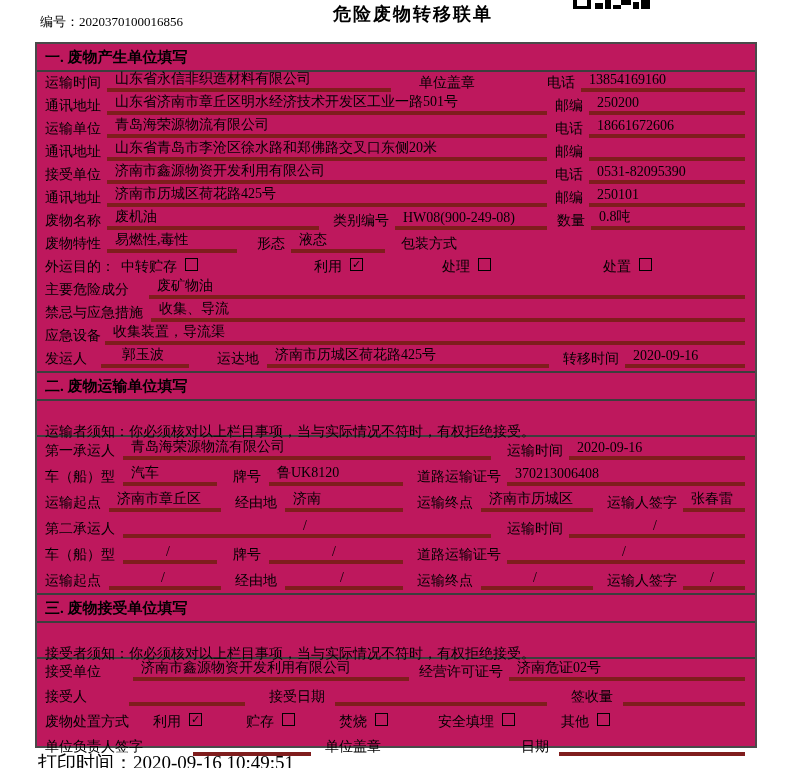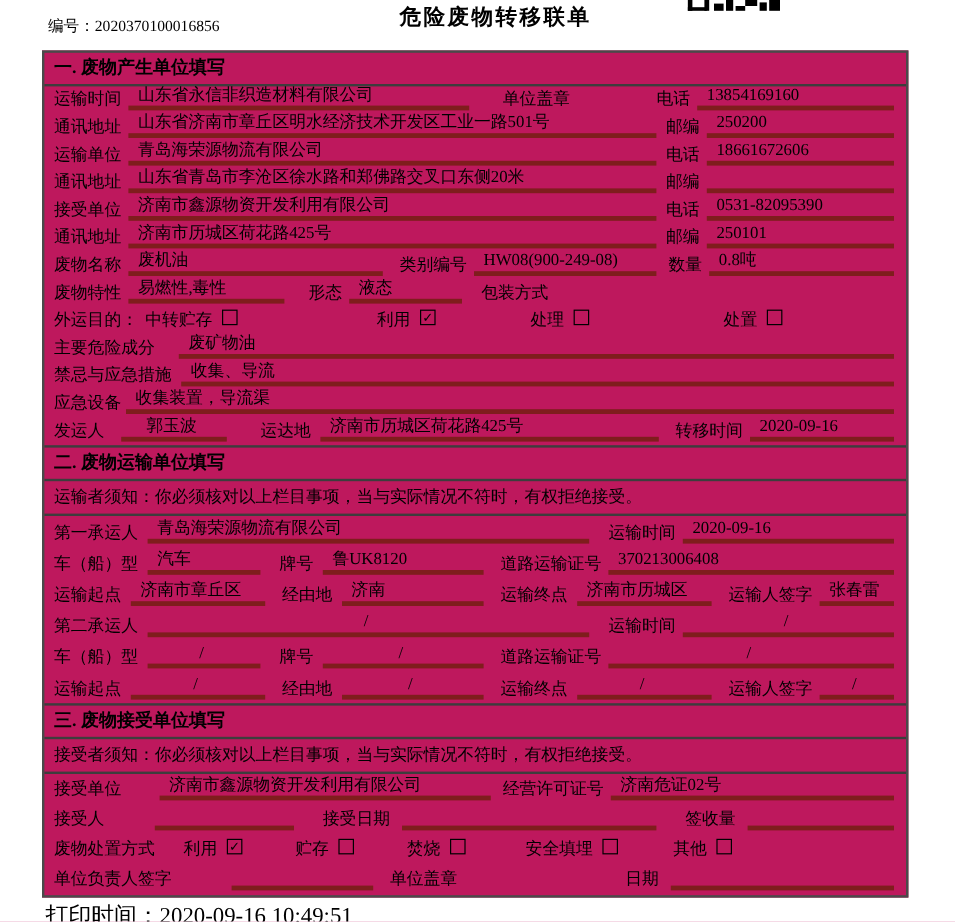--- a/index.html
+++ b/index.html
@@ -6,21 +6,21 @@
   body{width:796px;height:768px;position:relative;overflow:hidden;
        font-family:"Liberation Serif","DejaVu Serif",serif;color:#000;font-size:14px;}
   *{box-sizing:border-box;}
   .serial{position:absolute;left:40px;top:13px;font-size:13px;white-space:nowrap;}
   .title{position:absolute;left:333px;top:2px;font-size:18px;font-weight:bold;letter-spacing:2px;white-space:nowrap;}
   .qr{position:absolute;left:573px;top:0;}
   .tbl{position:absolute;left:35px;top:42px;width:722px;height:706px;border:2px solid #4a4a4a;background:#be185d;}
   .sec{border-top:0;}
   .sec2,.sec3{border-top:2px solid #3d3d3d;}
   .sech{height:28px;line-height:26px;font-weight:bold;font-size:15px;padding:0 8px;border-bottom:2px solid #3d3d3d;}
-  .notice{height:29px;line-height:27px;padding:0 8px;border-bottom:2px solid #3d3d3d;white-space:nowrap;}
+  .notice{height:29px;line-height:27px;padding:17px 8px;border-bottom:2px solid #3d3d3d;white-space:nowrap;}
   .row{display:flex;align-items:flex-end;padding:0 10px 3px 8px;white-space:nowrap;}
   .h23{height:23px}.h26{height:26px}.h25{height:25px}
   .left{display:flex;align-items:flex-end;flex:0 0 502px;width:502px;}
   .lab{white-space:nowrap;}
   .v{border-bottom:4px solid #7f1d1d;white-space:nowrap;overflow:hidden;min-height:18px;padding:0 4px 0 8px;}
   .f1{flex:1;}
   .ctr{text-align:center;padding-left:0;}
   .w88{width:88px}.w94{width:94px}.w112{width:112px}.w116{width:116px}.w118{width:118px}
   .w130{width:130px}.w134{width:134px}.w152{width:152px}.w158{width:158px}.w212{width:212px}
   .w276{width:276px}.w282{width:282px}.w284{width:284px}.w368{width:368px}

